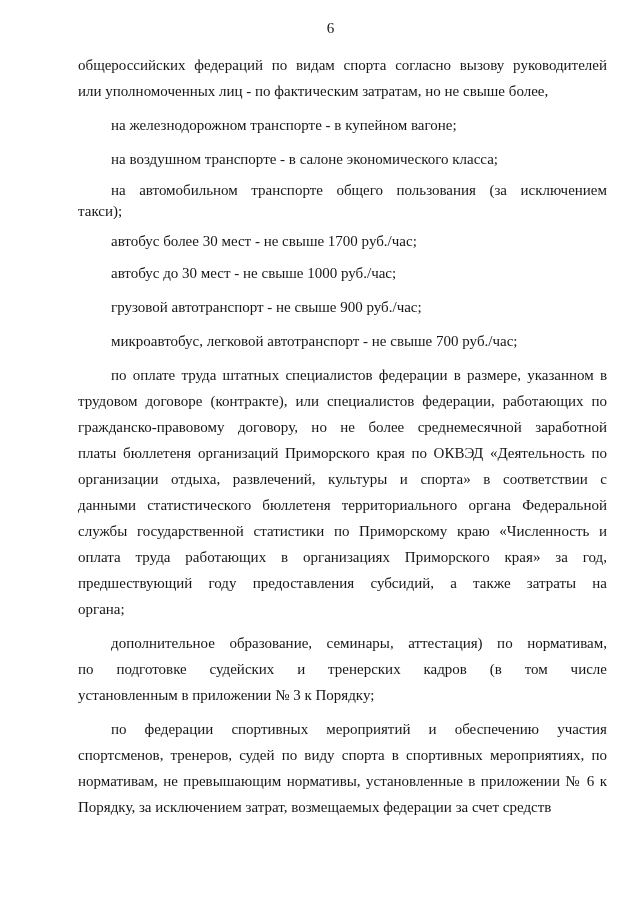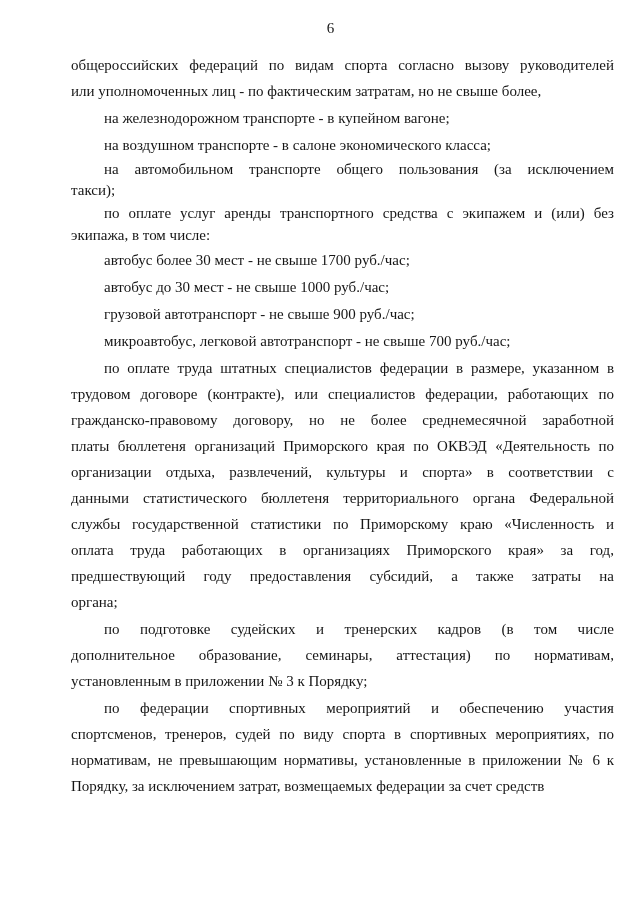--- a/index.html
+++ b/index.html
@@ -20,21 +20,21 @@
     font-size: 15px;
   }
   .page-number {
     text-align: center;
     margin-left: -24px;      
     line-height: 26px;
     height: 26px;
     margin-bottom: 11px;
   }
   .doc-body .para {
-    margin: 1px;
+    margin: 8px;
   }
   .doc-body .line {
     line-height: 26px;
     text-align: justify;
     text-align-last: justify;
     white-space: normal;
     overflow: hidden;
   }
   
   .doc-body .para .line:last-child {
@@ -62,24 +62,20 @@
         <div class="line">на железнодорожном транспорте - в купейном вагоне;</div>
       </div>
       <div class="para indent">
         <div class="line">на воздушном транспорте - в салоне экономического класса;</div>
       </div>
       <div class="para indent">
         <div class="line">на автомобильном транспорте общего пользования (за исключением</div>
         <div class="line">такси);</div>
       </div>
       <div class="para indent">
-        <div class="line">по оплате услуг аренды транспортного средства с экипажем и (или) без</div>
-        <div class="line">экипажа, в том числе:</div>
-      </div>
-      <div class="para indent">
         <div class="line">автобус более 30 мест - не свыше 1700 руб./час;</div>
       </div>
       <div class="para indent">
         <div class="line">автобус до 30 мест - не свыше 1000 руб./час;</div>
       </div>
       <div class="para indent">
         <div class="line">грузовой автотранспорт - не свыше 900 руб./час;</div>
       </div>
       <div class="para indent">
         <div class="line">микроавтобус, легковой автотранспорт - не свыше 700 руб./час;</div>
@@ -90,22 +86,22 @@
         <div class="line">гражданско-правовому договору, но не более среднемесячной заработной</div>
         <div class="line">платы бюллетеня организаций Приморского края по ОКВЭД «Деятельность по</div>
         <div class="line">организации отдыха, развлечений, культуры и спорта» в соответствии с</div>
         <div class="line">данными статистического бюллетеня территориального органа Федеральной</div>
         <div class="line">службы государственной статистики по Приморскому краю «Численность и</div>
         <div class="line">оплата труда работающих в организациях Приморского края» за год,</div>
         <div class="line">предшествующий году предоставления субсидий, а также затраты на</div>
         <div class="line">органа;</div>
       </div>
       <div class="para indent">
+        <div class="line">дополнительное образование, семинары, аттестация) по нормативам,</div>
         <div class="line">по подготовке судейских и тренерских кадров (в том числе</div>
-        <div class="line">дополнительное образование, семинары, аттестация) по нормативам,</div>
         <div class="line">установленным в приложении № 3 к Порядку;</div>
       </div>
       <div class="para indent">
         <div class="line">по федерации спортивных мероприятий и обеспечению участия</div>
         <div class="line">спортсменов, тренеров, судей по виду спорта в спортивных мероприятиях, по</div>
         <div class="line">нормативам, не превышающим нормативы, установленные в приложении № 6 к</div>
         <div class="line">Порядку, за исключением затрат, возмещаемых федерации за счет средств</div>
       </div>
     </div>
 </div>

